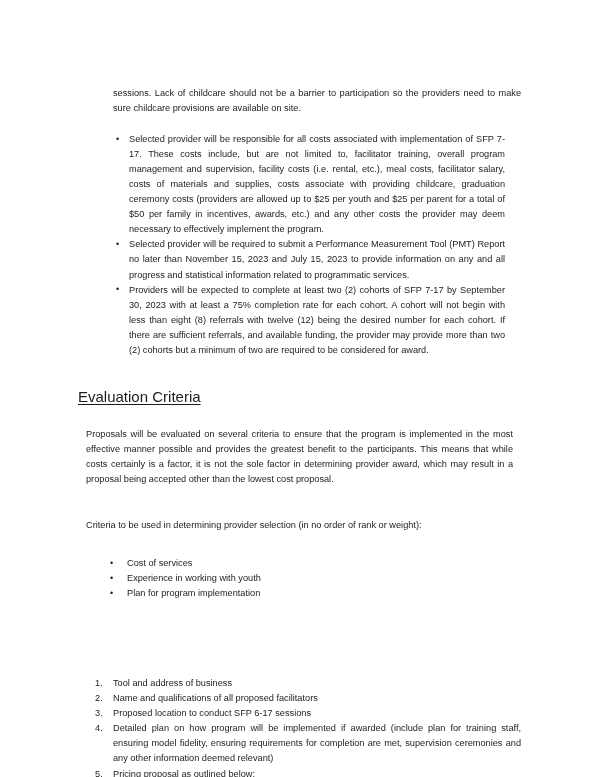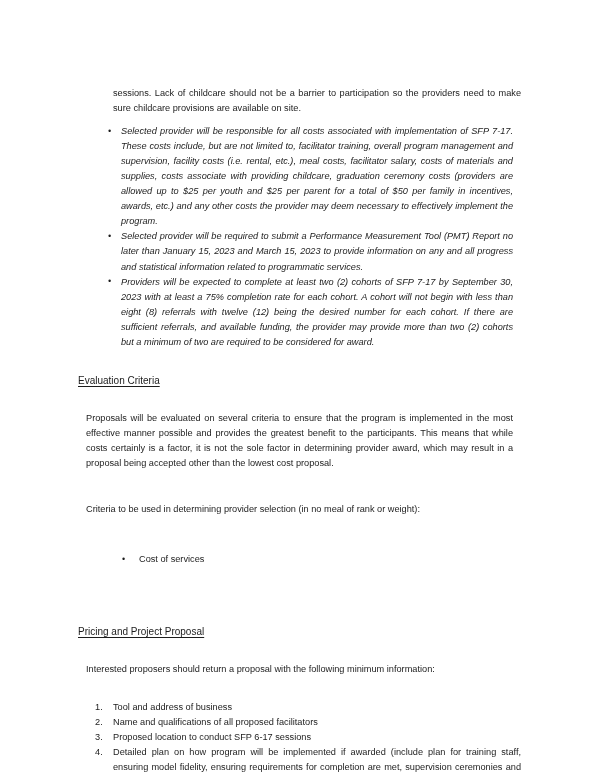--- a/index.html
+++ b/index.html
@@ -43,53 +43,52 @@
     text-align: justify;
   }
   .spacer-sm { height: 15px; }
   .spacer-md { height: 15px; }
   .spacer-lg { height: 30px; }
 
   
   .heading {
     margin: 0;
     font-weight: normal;
-    font-size: 10px;
+    font-size: 15px;
     text-decoration: underline;
     text-underline-offset: 2px;
     text-align: left;
   }
 
   
   ul.bullets {
     list-style: none;
-    margin: 8px;
-    padding: 0;
-    font-style: italic;
+    margin: 16px;
+    padding: 0;
   }
   ul.bullets > li {
     position: relative;
     padding-left: 35px;
     margin: 0;
     text-align: justify;
   }
   ul.bullets > li::before {
     content: "\2022";
     position: absolute;
     left: 22px;
     top: -0.5px;
     font-size: 9px;
     line-height: 15.05px;
     color: #1c1c1c;
   }
 
   
   ul.bullets-indent {
     list-style: none;
-    margin: 12px;
+    margin: 0;
     padding: 0;
   }
   ul.bullets-indent > li {
     position: relative;
     padding-left: 49px;
     margin: 0;
     text-align: left;
   }
   ul.bullets-indent > li::before {
     content: "\2022";
@@ -166,50 +165,50 @@
 </head>
 <body>
 
 <div class="page">
   <div class="content">
 
     <p class="cont">sessions.  Lack of childcare should not be a barrier to participation so the providers need to make sure childcare provisions are available on site.</p>
 
     <ul class="bullets">
       <li>Selected provider will be responsible for all costs associated with implementation of SFP 7-17.  These costs include, but are not limited to, facilitator training, overall program management and supervision, facility costs (i.e. rental, etc.), meal costs, facilitator salary, costs of materials and supplies, costs associate with providing childcare, graduation ceremony costs (providers are allowed up to $25 per youth and $25 per parent for a total of $50 per family in incentives, awards, etc.) and any other costs the provider may deem necessary to effectively implement the program.</li>
-      <li>Selected provider will be required to submit a Performance Measurement Tool (PMT) Report no later than January 15, 2023 and March 15, 2023 to provide information on any and all progress and statistical information related to programmatic services.</li>
+      <li>Selected provider will be required to submit a Performance Measurement Tool (PMT) Report no later than November 15, 2023 and July 15, 2023 to provide information on any and all progress and statistical information related to programmatic services.</li>
       <li>Providers will be expected to complete at least two (2) cohorts of SFP 7-17 by September 30, 2023 with at least a 75% completion rate for each cohort.  A cohort will not begin with less than eight (8) referrals with twelve (12) being the desired number for each cohort.  If there are sufficient referrals, and available funding, the provider may provide more than two (2) cohorts but a minimum of two are required to be considered for award.</li>
     </ul>
 
     <div class="spacer-md"></div>
 
     <p class="heading">Evaluation Criteria</p>
 
     <div class="spacer-sm"></div>
 
     <p class="para">Proposals will be evaluated on several criteria to ensure that the program is implemented in the most effective manner possible and provides the greatest benefit to the participants.  This means that while costs certainly is a factor, it is not the sole factor in determining provider award, which may result in a proposal being accepted other than the lowest cost proposal.</p>
 
     <div class="spacer-sm"></div>
 
-    <p class="para">Criteria to be used in determining provider selection (in no meal of rank or weight):</p>
+    <p class="para">Criteria to be used in determining provider selection (in no order of rank or weight):</p>
 
     <div class="spacer-sm"></div>
 
     <ul class="bullets-indent">
       <li>Cost of services</li>
+      <li>Experience in working with youth</li>
+      <li>Plan for program implementation</li>
     </ul>
 
     <div class="spacer-lg"></div>
     <div class="spacer-sm"></div>
 
-    <p class="heading">Pricing and Project Proposal</p>
-
-    <div class="spacer-sm"></div>
-
-    <p class="para">Interested proposers should return a proposal with the following minimum information:</p>
+
+    <div class="spacer-sm"></div>
+
 
     <div class="spacer-sm"></div>
 
     <ol class="numbers">
       <li>Tool and address of business</li>
       <li>Name and qualifications of all proposed facilitators</li>
       <li>Proposed location to conduct SFP 6-17 sessions</li>
       <li>Detailed plan on how program will be implemented if awarded (include plan for training staff, ensuring model fidelity, ensuring requirements for completion are met, supervision ceremonies and any other information deemed relevant)</li>
       <li>Pricing proposal as outlined below:</li>
     </ol>

